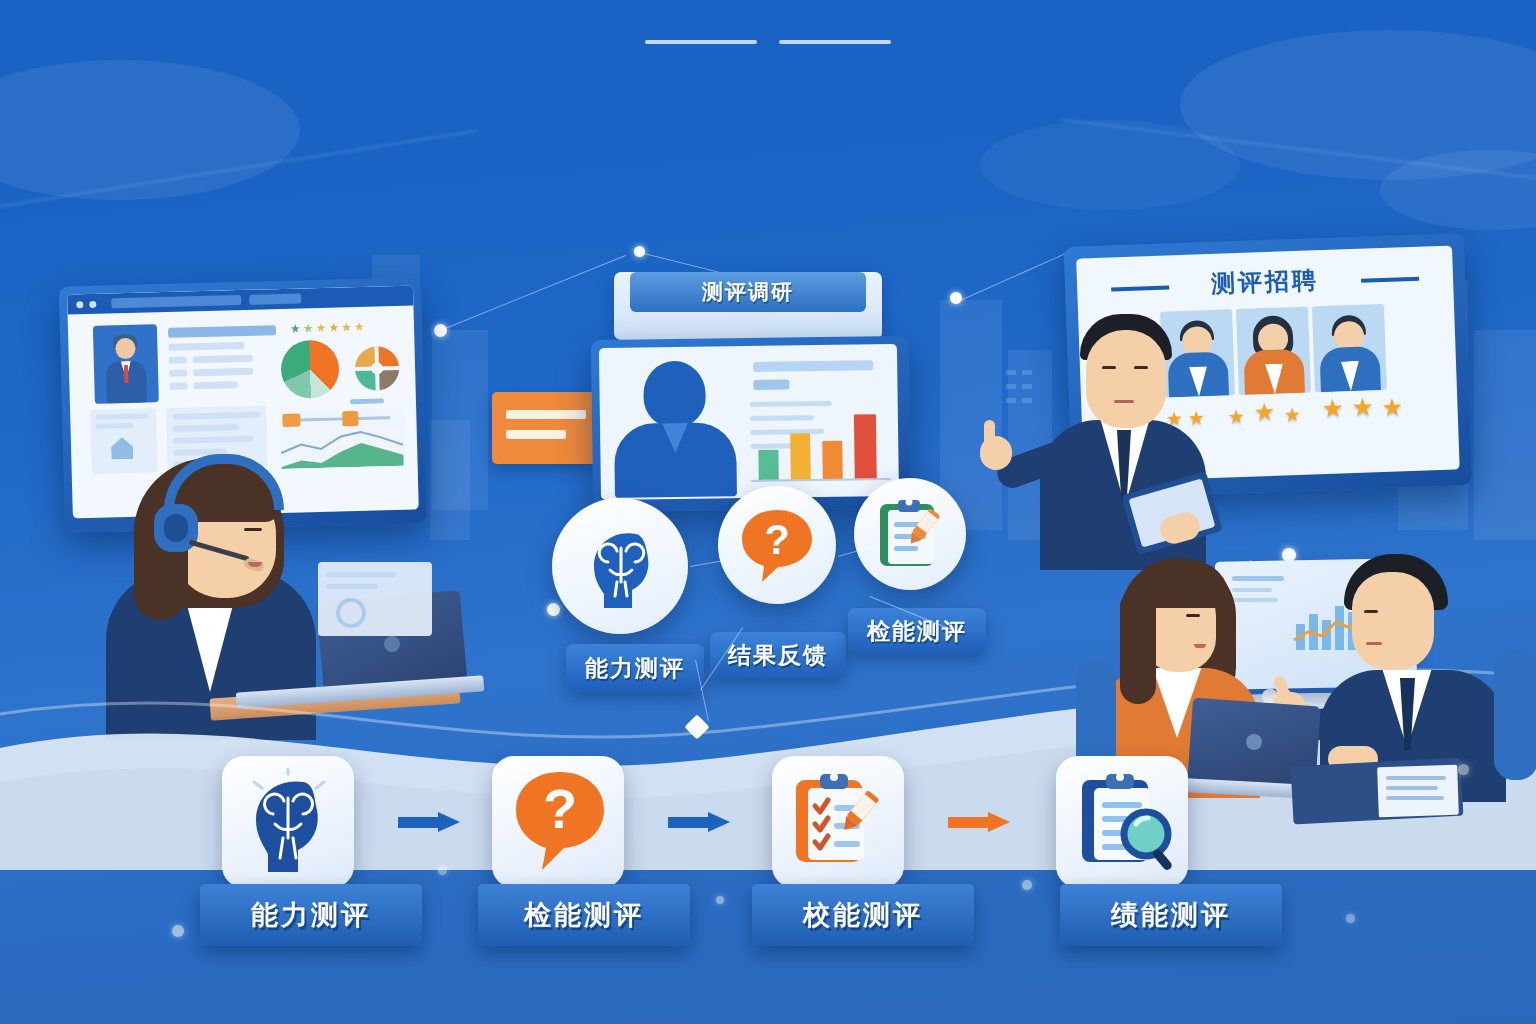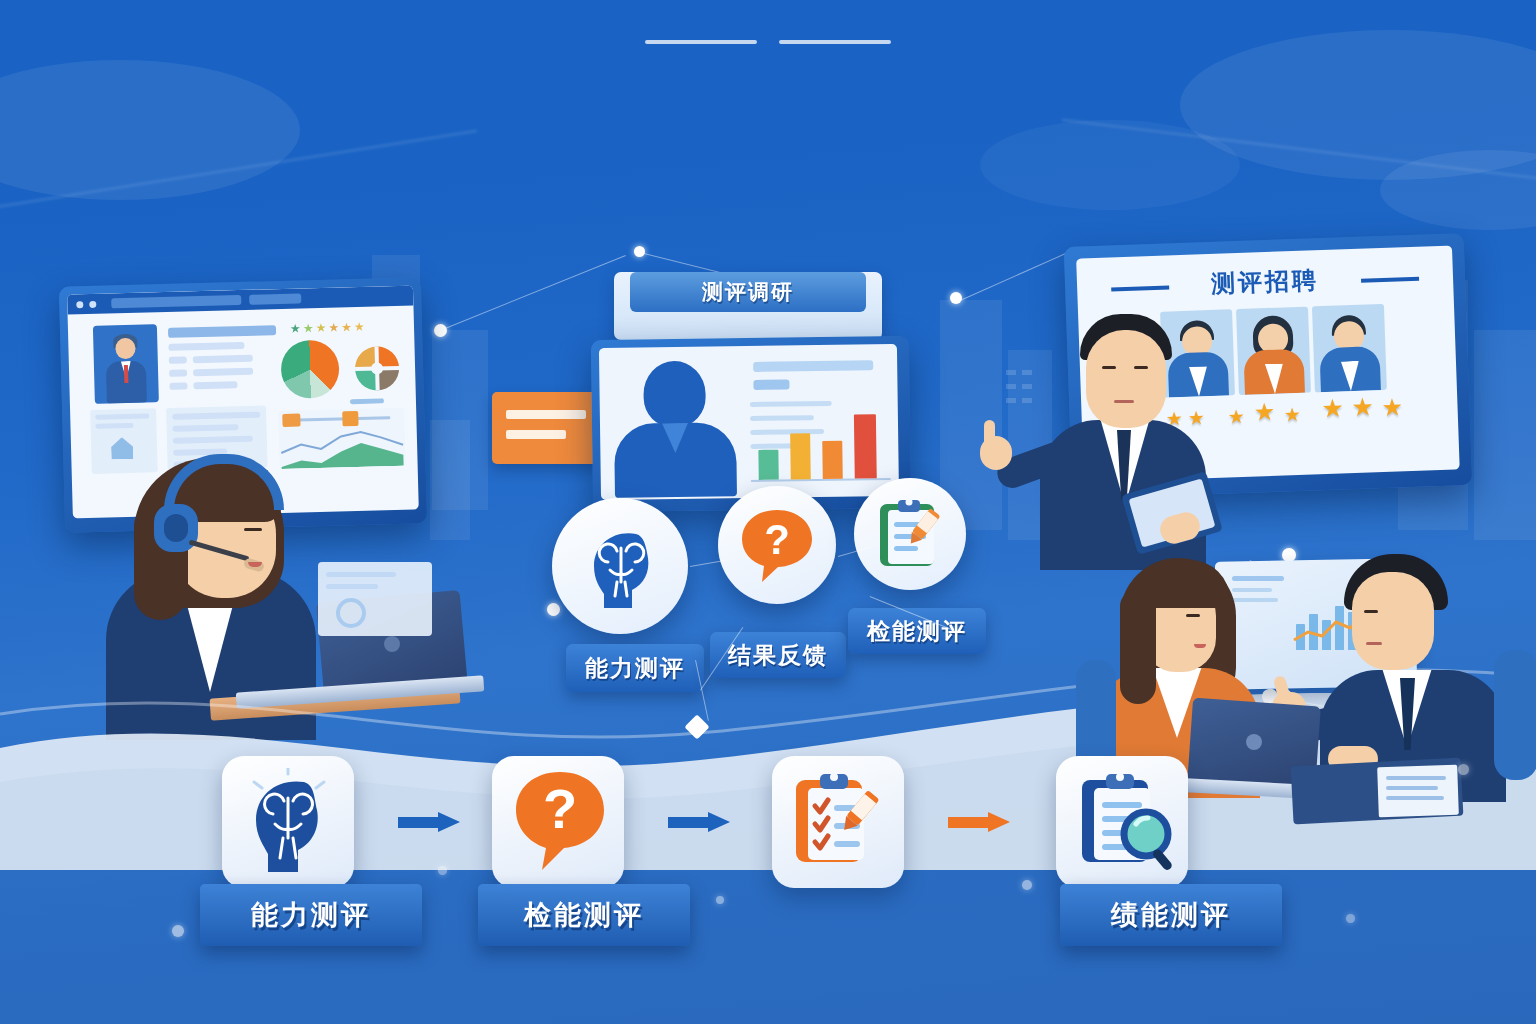--- a/index.html
+++ b/index.html
@@ -557,20 +557,23 @@
       <rect x="88" y="80" width="9" height="24" rx="4.5" fill="#14345f" transform="rotate(-40 92 92)"></rect>
     </svg>
   </div>
 
   <div class="flabel" style="left:200px;top:884px;width:222px;">
     <span>能力测评</span>
   </div>
   <div class="flabel" style="left:478px;top:884px;width:212px;">
     <span>检能测评</span>
   </div>
+  <div class="flabel" style="left:752px;top:884px;width:222px;">
+    <span>校能测评</span>
+  </div>
   <div class="flabel" style="left:1060px;top:884px;width:222px;">
     <span>绩能测评</span>
   </div>
 
   <div class="netdot" style="left:172px;top:925px;width:12px;height:12px;opacity:.55;"></div>
   <div class="netdot" style="left:438px;top:866px;width:9px;height:9px;opacity:.4;"></div>
   <div class="netdot" style="left:716px;top:896px;width:8px;height:8px;opacity:.45;"></div>
   <div class="netdot" style="left:1022px;top:880px;width:10px;height:10px;opacity:.5;"></div>
   <div class="netdot" style="left:1346px;top:914px;width:9px;height:9px;opacity:.4;"></div>
   <div class="netdot" style="left:1458px;top:764px;width:11px;height:11px;opacity:.45;"></div>

